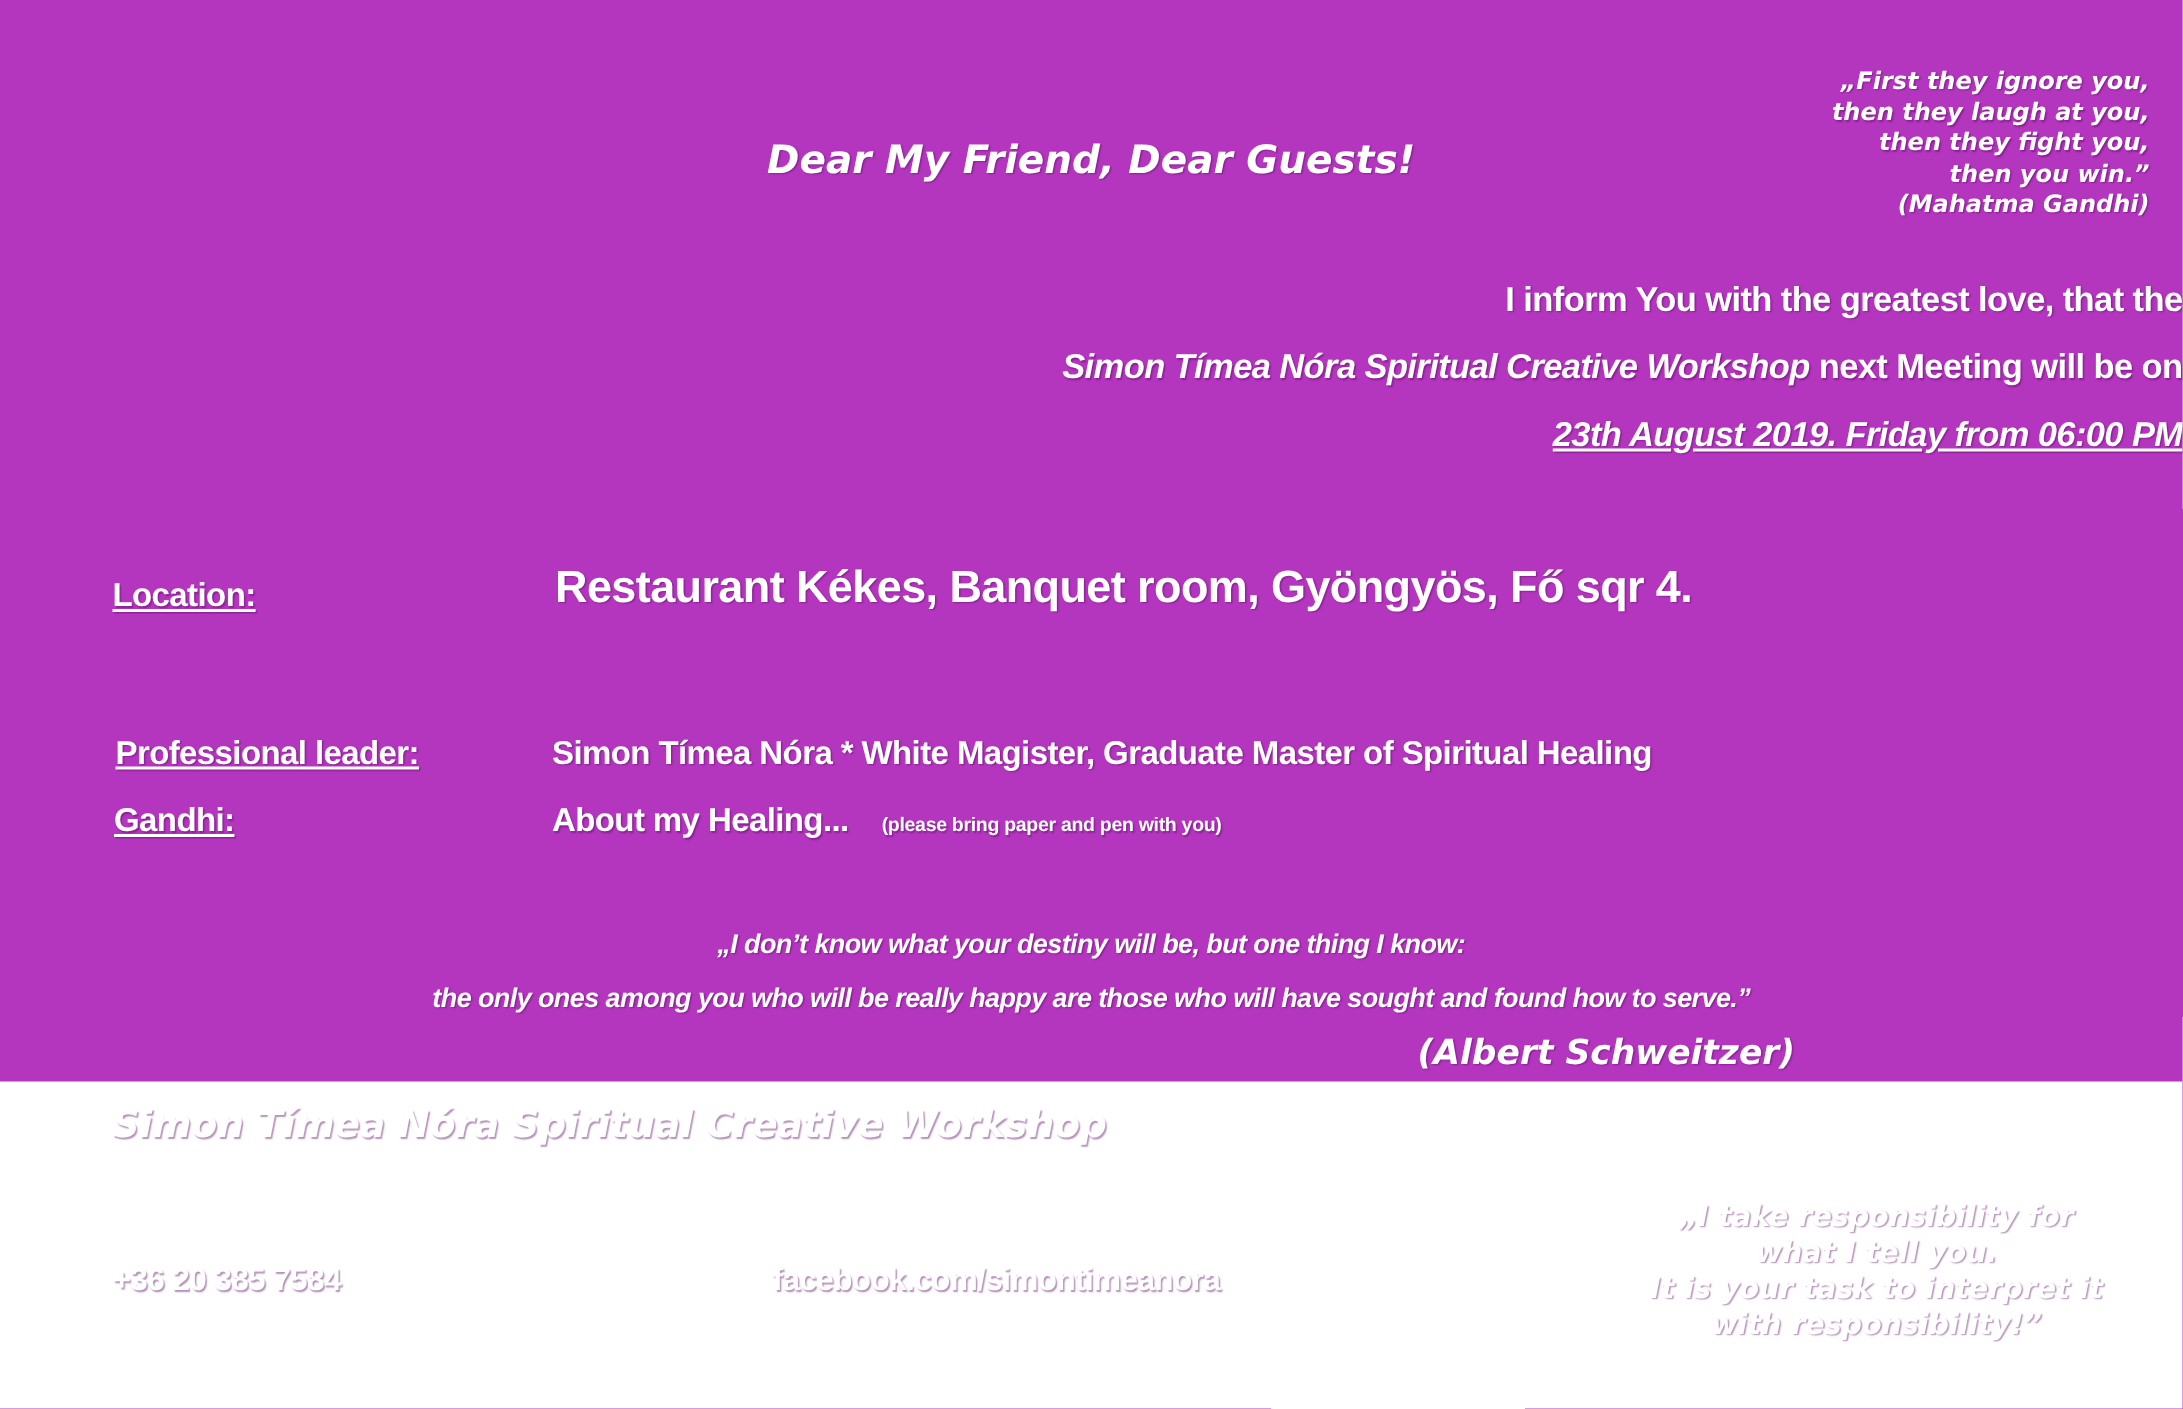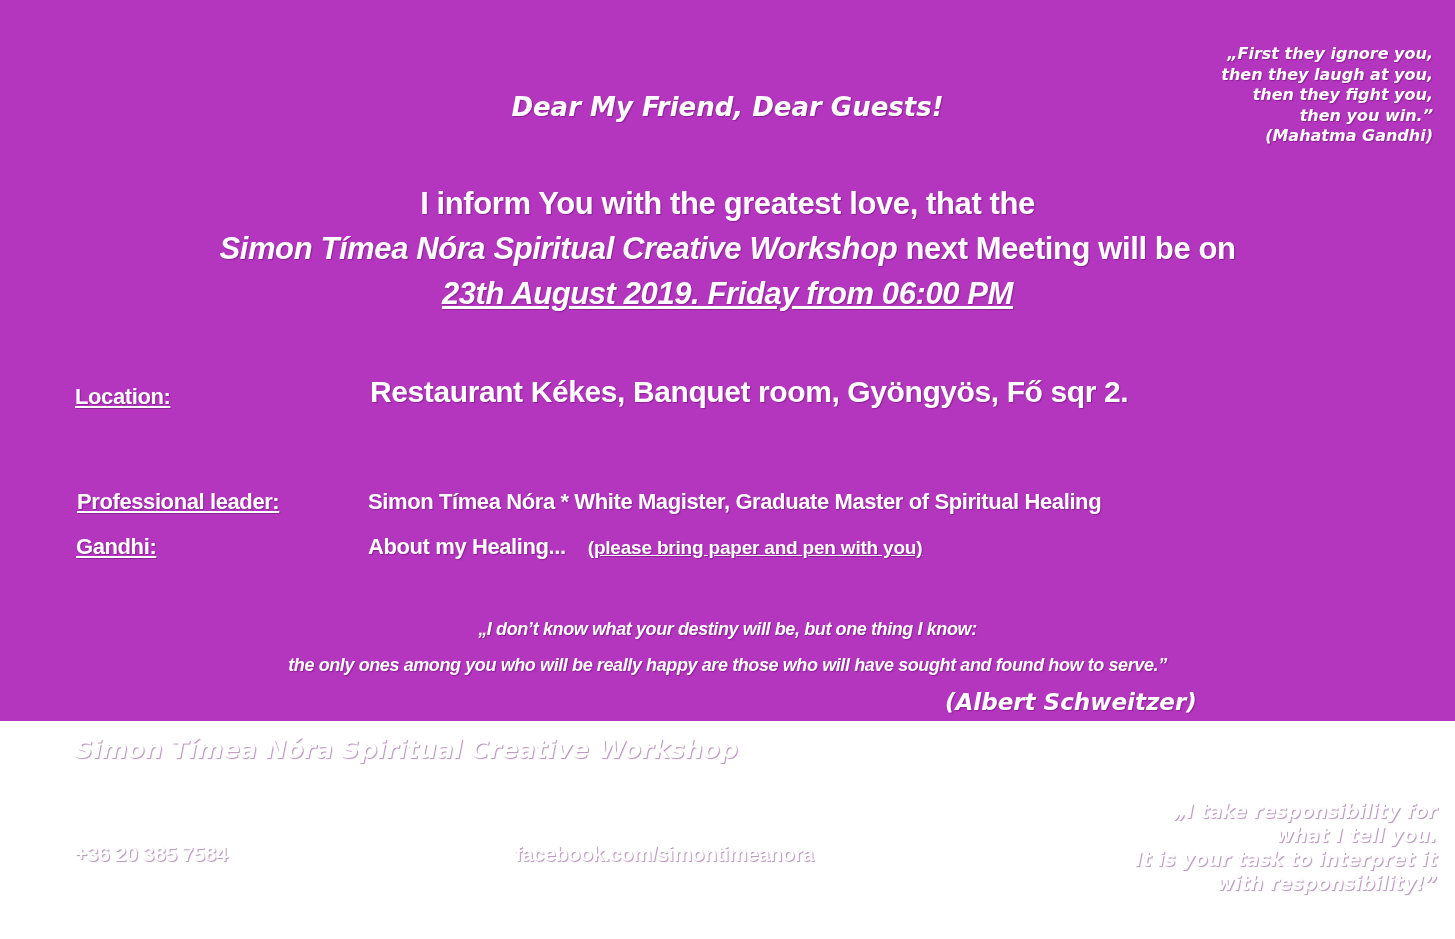--- a/index.html
+++ b/index.html
@@ -30,33 +30,33 @@
     top: 44px; right: 22px;
     text-align: right;
     font-size: 16px; line-height: 20.5px;
     font-style: italic;
   }
   .greeting {
     top: 92px;
     font-size: 26px;
     font-style: italic;
   }
-  .ann { font-size: 31px; }
+  .ann { font-size: 23px; text-align: right; }
   .ann-1 { top: 186px; }
   .ann-2 { top: 231px; }
   .ann-3 { top: 276px; }
 
   .detail-label { font-size: 22px; text-decoration: underline; }
   .location-label { left: 75px; top: 384px; }
   .location-value { left: 370px; top: 375px; font-size: 30px; }
   .leader-label { left: 77px; top: 489px; }
   .leader-value { left: 368px; top: 489px; font-size: 22px; }
   .topic-label { left: 76px; top: 534px; }
   .topic-line { left: 368px; top: 534px; font-size: 22px; }
-  .topic-note { font-size: 19px; margin-left: 22px; letter-spacing: -0.2px; text-decoration: underline; }
+  .topic-note { font-size: 13px; margin-left: 22px; letter-spacing: -0.2px; }
 
   .sch-quote { font-size: 18px; font-style: italic; }
   .sch-1 { top: 619px; }
   .sch-2 { top: 655px; }
   .sch-attr {
     left: 945px; top: 689px;
     font-size: 23px; font-style: italic;
   }
   .footer-name {
     left: 75px; top: 735px;
@@ -64,21 +64,21 @@
   }
   .contact-col {
     top: 775px;
     font-size: 21px; line-height: 31.5px;
     white-space: pre-wrap;
   }
   .contact-left  { left: 75px; }
   .contact-right { left: 515px; }
   .resp-quote {
     top: 799px; right: 18px; width: 372px;
-    text-align: right;
+    text-align: center;
     font-size: 19px; line-height: 24px;
     font-style: italic;
   }
 </style>
 </head>
 <body>
 
 <div class="page">
 
   <div class="abs gandhi-quote wide">
@@ -89,21 +89,21 @@
     <div>(Mahatma Gandhi)</div>
   </div>
 
   <div class="abs centered greeting wide">Dear My Friend, Dear Guests!</div>
 
   <div class="abs centered ann ann-1 cond">I inform You with the greatest love, that the</div>
   <div class="abs centered ann ann-2 cond"><span class="it">Simon Tímea Nóra Spiritual Creative Workshop</span><span> next Meeting will be on</span></div>
   <div class="abs centered ann ann-3 cond it u">23th August 2019. Friday from 06:00 PM</div>
 
   <div class="abs detail-label location-label cond">Location:</div>
-  <div class="abs location-value cond">Restaurant Kékes, Banquet room, Gyöngyös, Fő sqr 2.</div>
+  <div class="abs location-value cond">Restaurant Kékes, Banquet room, Gyöngyös, Fő sqr 4.</div>
 
   <div class="abs detail-label leader-label cond">Professional leader:</div>
   <div class="abs leader-value cond">Simon Tímea Nóra * White Magister, Graduate Master of Spiritual Healing</div>
 
   <div class="abs detail-label topic-label cond">Gandhi:</div>
   <div class="abs topic-line cond"><span>About my Healing...</span><span class="topic-note">(please bring paper and pen with you)</span></div>
 
   <div class="abs centered sch-quote sch-1 cond">„I don’t know what your destiny will be, but one thing I know:</div>
   <div class="abs centered sch-quote sch-2 cond">the only ones among you who will be really happy are those who will have sought and found how to serve.”</div>
   <div class="abs sch-attr wide">(Albert Schweitzer)</div>

